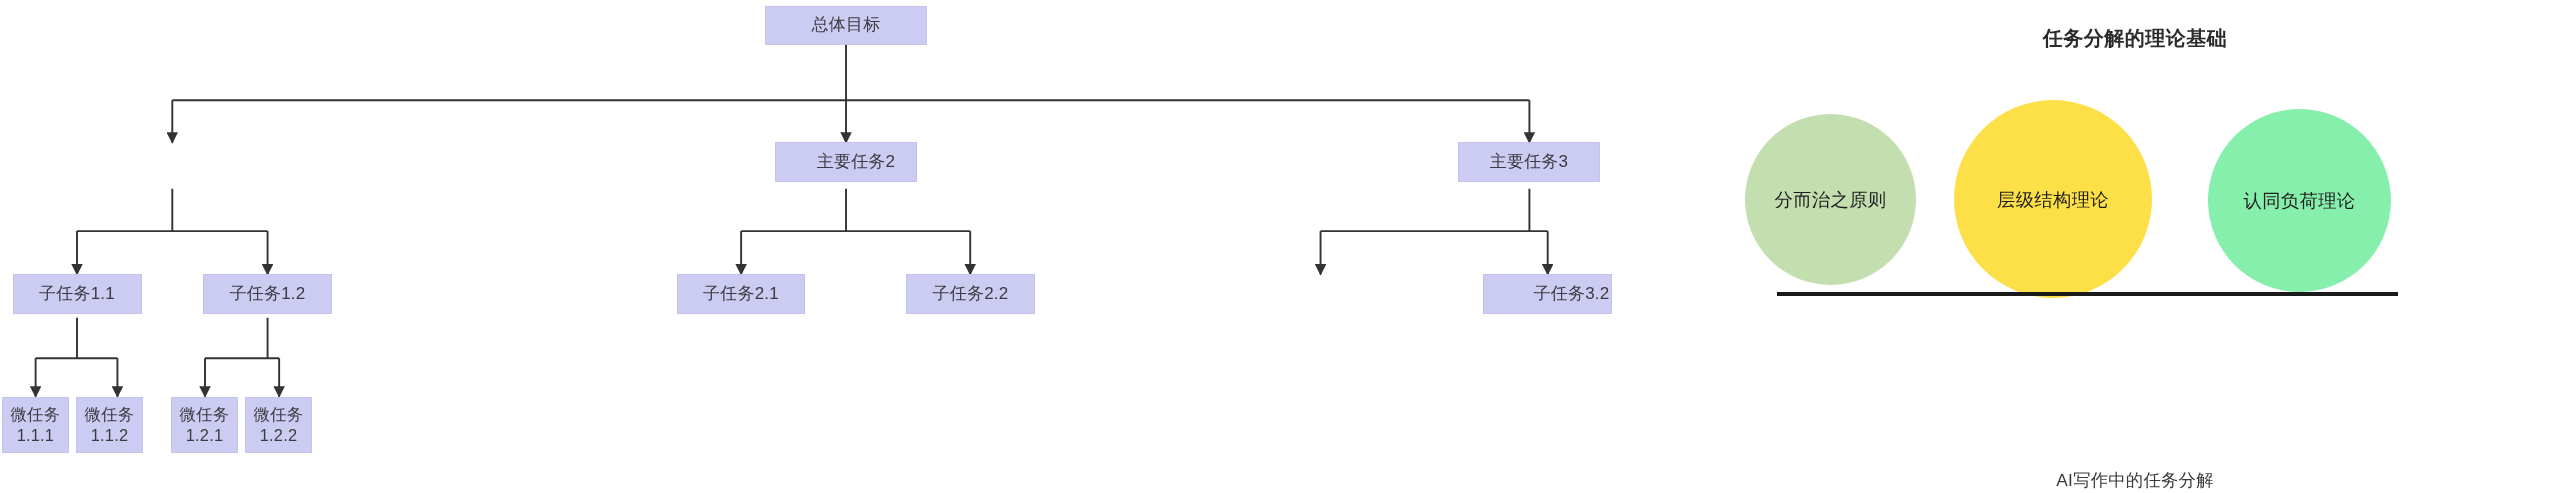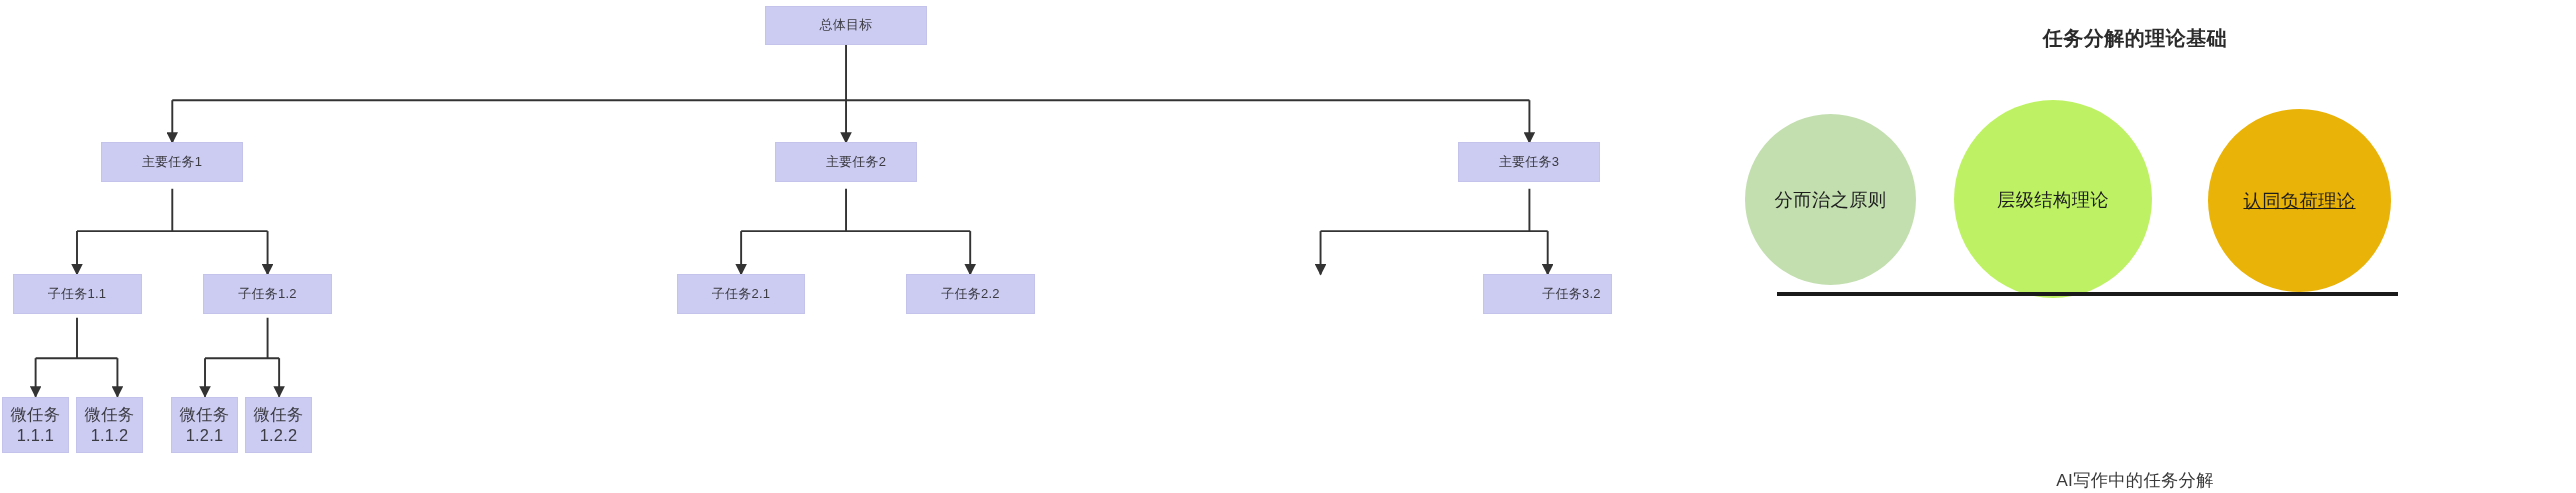--- a/index.html
+++ b/index.html
@@ -41,21 +41,21 @@
   .node {
     position: absolute;
     box-sizing: border-box;
     background: #ccccf2;
     border: 1px solid #c3c3ec;
     display: flex;
     align-items: center;
     justify-content: center;
     text-align: center;
     color: #3b3b43;
-    font-size: 13px;
+    font-size: 17px;
     line-height: 1.22;
     letter-spacing: 0.2px;
     white-space: pre-line;
   }
   .node.micro {
     font-size: 16.4px;
     line-height: 1.28;
   }
 
   
@@ -150,21 +150,20 @@
 
         <path d="M 278 330 L 278 372"></path>
         <path d="M 213 372 L 290 372"></path>
         <path d="M 213 372 L 213 412" marker-end="url(#arrow)"></path>
         <path d="M 290 372 L 290 412" marker-end="url(#arrow)"></path>
       </g>
     </svg>
 
     <div class="node" style="left:765px; top:5.8px; width:162px; height:39px;">总体目标</div>
 
-    <div class="node" style="left:101px; top:142px; width:142px; height:40px;">主要任务1</div>
     <div class="node" style="left:775px; top:142px; width:142px; height:40px;padding-left:20px;">主要任务2</div>
     <div class="node" style="left:1458px; top:142px; width:142px; height:40px;">主要任务3</div>
 
     <div class="node" style="left:12.5px; top:274px; width:129px; height:40px;">子任务1.1</div>
     <div class="node" style="left:203px; top:274px; width:129px; height:40px;">子任务1.2</div>
     <div class="node" style="left:677px; top:274px; width:128px; height:40px;">子任务2.1</div>
     <div class="node" style="left:906px; top:274px; width:129px; height:40px;">子任务2.2</div>
     <div class="node" style="left:1483px; top:274px; width:129px; height:40px;padding-left:48px;">子任务3.2</div>
 
     <div class="node micro" style="left:1.9px; top:397px; width:67px; height:56px;">微任务
@@ -176,23 +175,23 @@
     <div class="node micro" style="left:245px; top:397px; width:67px; height:56px;">微任务
 1.2.2</div>
   </div>
 
   <div class="right-panel">
 
     <div class="panel-title">任务分解的理论基础</div>
 
     <div class="circle" style="left:51px; top:114px; width:171px; height:171px; background:#c3dfb0;">分而治之原则</div>
 
-    <div class="circle" style="left:260px; top:100px; width:198px; height:198px; background:#bef264;">层级结构理论</div>
+    <div class="circle" style="left:260px; top:100px; width:198px; height:198px; background:#fde047;">层级结构理论</div>
 
-    <div class="circle" style="left:514px; top:109px; width:183px; height:183px; background:#eab308;text-decoration:underline;">认同负荷理论</div>
+    <div class="circle" style="left:514px; top:109px; width:183px; height:183px; background:#86efac;">认同负荷理论</div>
 
     <div class="baseline" style="left:83px; top:292px; width:621px;"></div>
 
     <div class="panel-caption">AI写作中的任务分解</div>
   </div>
 
 </div>
 
 
 </body></html>

